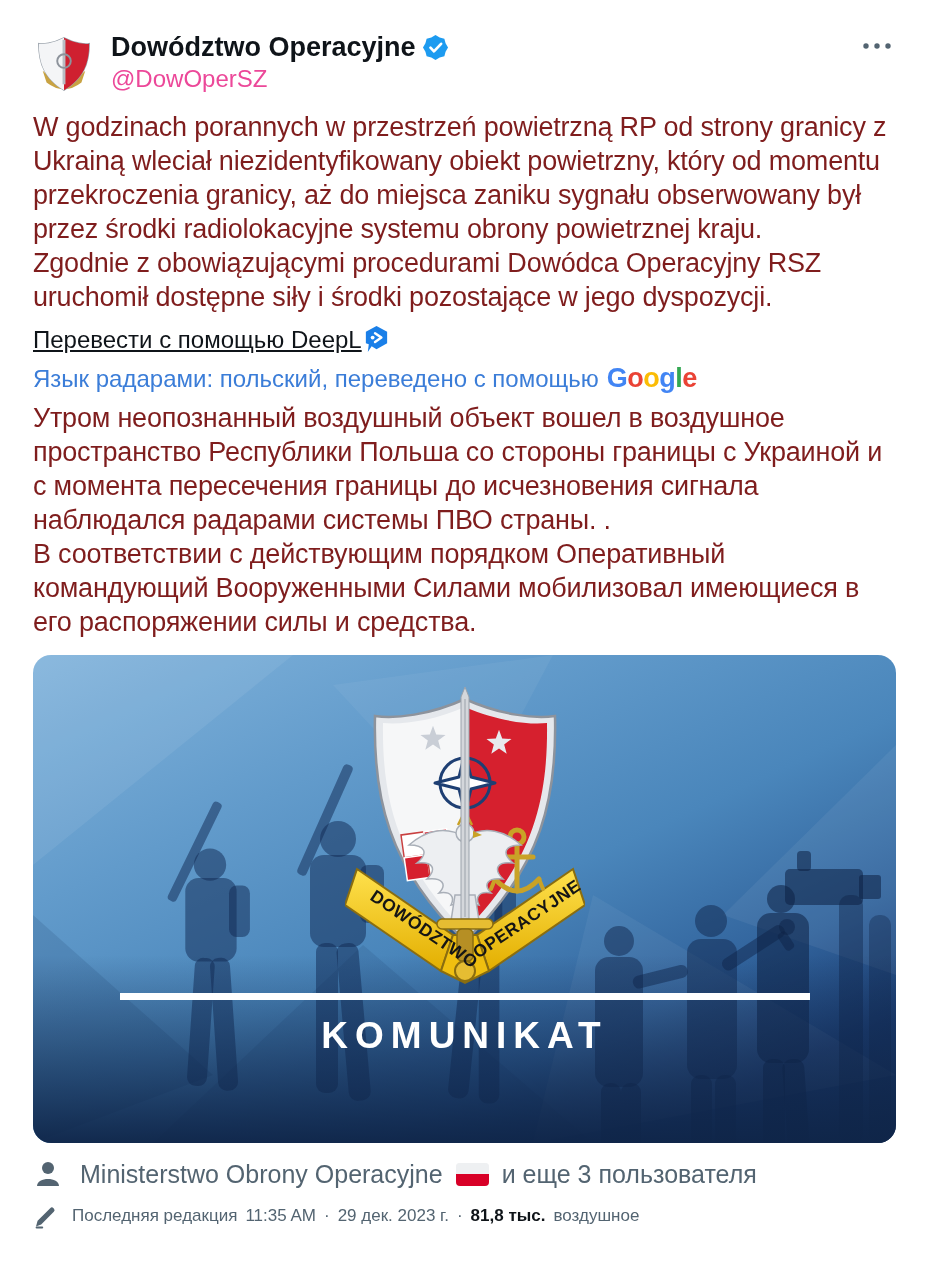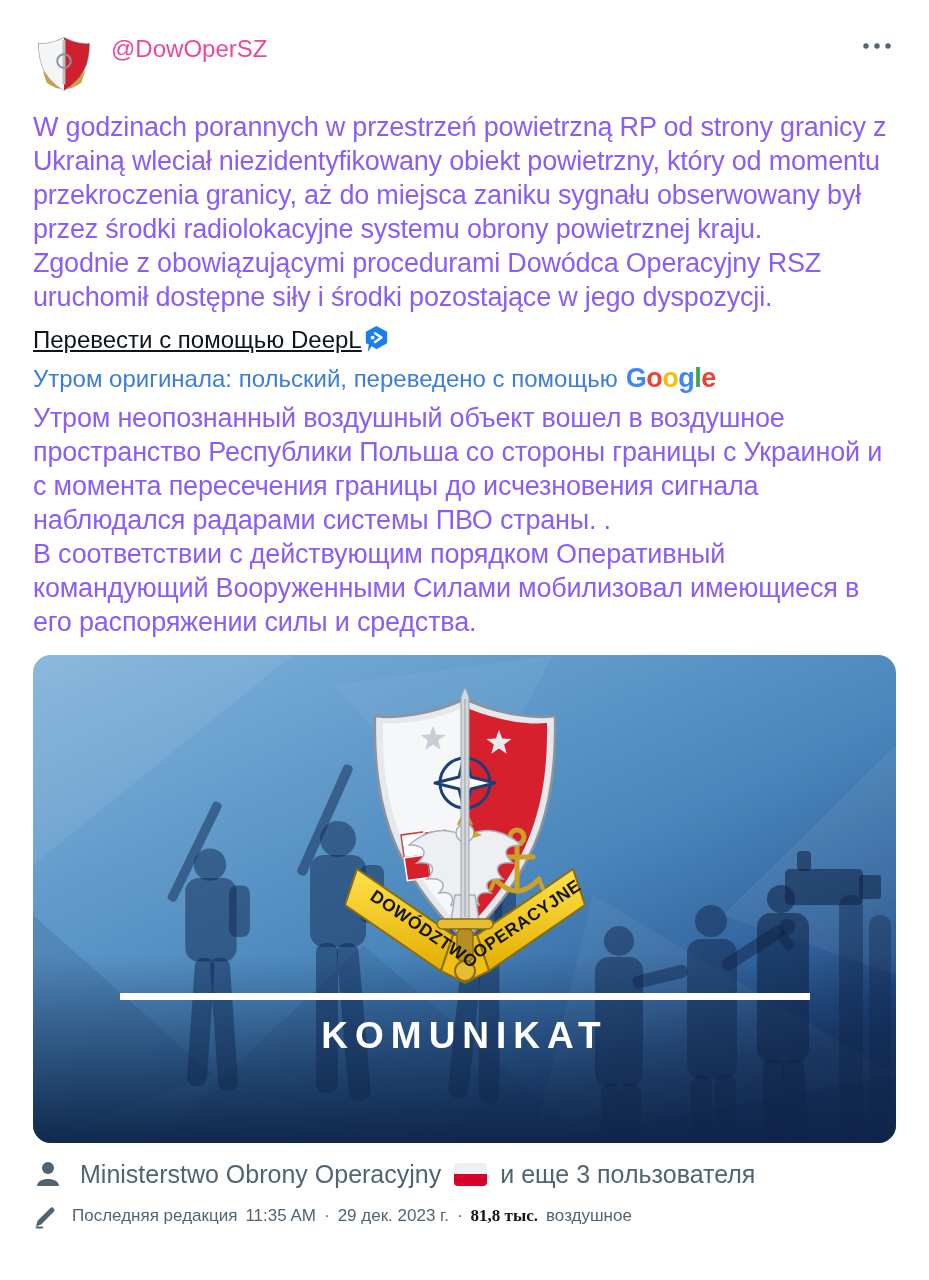--- a/index.html
+++ b/index.html
@@ -16,21 +16,21 @@
   .avatar { width:62px; height:62px; flex:0 0 62px; cursor:pointer; }
   .names { margin-left:16px; }
   .name-row { display:flex; align-items:center; gap:6px; }
   .display-name { font-size:27px; font-weight:700; color:#0f1419; line-height:30px; }
   .handle { font-size:24px; color:#ec4899; margin-top:3px; }
   .more-btn { margin-left:auto; padding:6px 2px; cursor:pointer; }
 
   
   .tweet-text {
     margin-top:16px; font-size:27px; line-height:34px;
-    color:#8b5cf6; white-space:pre-line; letter-spacing:-0.2px;
+    color:#7f1d1d; white-space:pre-line; letter-spacing:-0.2px;
   }
   .deepl-row { margin-top:11px; display:flex; align-items:center; cursor:pointer; }
   .deepl-link { font-size:24px; color:#0f1419; text-decoration:underline; }
   .deepl-badge { width:29px; height:29px; display:inline-block; }
   .google-row { margin-top:9px; font-size:24px; color:#3b7dd8; display:flex; align-items:baseline; gap:8px; }
   .google-logo { font-size:27px; font-weight:700; letter-spacing:-0.5px; }
   .gl-blue { color:#4285F4; } .gl-red { color:#EA4335; }
   .gl-yellow { color:#FBBC05; } .gl-green { color:#34A853; }
 
   
@@ -50,21 +50,21 @@
     position:absolute; left:0; right:0; top:360px; text-align:center;
     color:#ffffff; font-size:37px; font-weight:800; letter-spacing:7px;
   }
 
   
   .tagged-row { margin-top:16px; display:flex; align-items:center; gap:13px; color:#536471; font-size:25px; cursor:pointer; }
   .flag-pl { display:inline-block; width:33px; height:23px; border-radius:4px; overflow:hidden; vertical-align:-3px; box-shadow:0 0 0 1px rgba(0,0,0,0.06) inset; }
   .flag-pl .top { height:50%; background:#eef0f2; }
   .flag-pl .bottom { height:50%; background:#d80027; }
   .edit-row { margin-top:13px; display:flex; align-items:center; gap:8px; color:#536471; font-size:17px; cursor:pointer; }
-  .views-count { font-weight:700; color:#0f1419;font-family:Liberation Serif, serif; }
+  .views-count { font-weight:700; color:#0f1419; }
   .row-icon { flex:0 0 auto; margin-right:4px; }
 </style>
 </head>
 <body>
 
 <div class="page">
 
   <div class="header">
     <div class="avatar">
       <svg width="62" height="62" viewBox="0 0 64 64">
@@ -77,20 +77,27 @@
         <path d="M32,6 C44,12 54,13 58,12 C58,32 52,48 32,60 C12,48 6,32 6,12 C10,13 20,12 32,6 Z" fill="#d8dbdf" stroke="#9aa2ab" stroke-width="1.5"></path>
         <g clip-path="url(#avclip)">
           <rect x="6" y="4" width="26" height="58" fill="#f4f5f7"></rect>
           <rect x="32" y="4" width="26" height="58" fill="#cf2030"></rect>
         </g>
         <rect x="30.5" y="8" width="3" height="46" fill="#b9bdc4"></rect>
         <circle cx="32" cy="30" r="7" fill="none" stroke="#8d939c" stroke-width="2"></circle>
       </svg>
     </div>
     <div class="names">
+      <div class="name-row">
+        <span class="display-name">Dowództwo Operacyjne</span>
+        <svg width="27" height="27" viewBox="-14 -14 28 28">
+          <polygon points="13,0 10.44,4.33 9.19,9.19 4.33,10.44 0,13 -4.33,10.44 -9.19,9.19 -10.44,4.33 -13,0 -10.44,-4.33 -9.19,-9.19 -4.33,-10.44 0,-13 4.33,-10.44 9.19,-9.19 10.44,-4.33" fill="#1d9bf0"></polygon>
+          <path d="M-5.2,0.2 L-1.6,4 L5.8,-3.8" fill="none" stroke="#ffffff" stroke-width="2.8" stroke-linecap="round" stroke-linejoin="round"></path>
+        </svg>
+      </div>
       <div class="handle">@DowOperSZ</div>
     </div>
     <div class="more-btn">
       <svg width="34" height="12" viewBox="0 0 34 12">
         <circle cx="6" cy="6" r="2.7" fill="#536471"></circle>
         <circle cx="17" cy="6" r="2.7" fill="#536471"></circle>
         <circle cx="28" cy="6" r="2.7" fill="#536471"></circle>
       </svg>
     </div>
   </div>
@@ -101,21 +108,21 @@
   <div class="deepl-row">
     <span class="deepl-link">Перевести с помощью DeepL</span>
     <svg class="deepl-badge" viewBox="0 0 30 30">
       <path d="M15,1 L26,7 L26,19 L15,25 L10,22 L6,28 L7,20 L4,19 L4,7 Z" fill="#1a7fe8"></path>
       <circle cx="11" cy="13" r="2" fill="#ffffff"></circle>
       <path d="M13.5,8.5 L20,13 L13.5,17.5" fill="none" stroke="#ffffff" stroke-width="2.6" stroke-linecap="round" stroke-linejoin="round"></path>
     </svg>
   </div>
 
   <div class="google-row">
-    <span>Утром оригинала: польский, переведено с помощью</span>
+    <span>Язык радарами: польский, переведено с помощью</span>
     <span class="google-logo"><span class="gl-blue">G</span><span class="gl-red">o</span><span class="gl-yellow">o</span><span class="gl-blue">g</span><span class="gl-green">l</span><span class="gl-red">e</span></span>
   </div>
 
   <div class="tweet-text" style="margin-top:7px;">Утром неопознанный воздушный объект вошел в воздушное пространство Республики Польша со стороны границы с Украиной и с момента пересечения границы до исчезновения сигнала наблюдался радарами системы ПВО страны. .
 В соответствии с действующим порядком Оперативный командующий Вооруженными Силами мобилизовал имеющиеся в его распоряжении силы и средства.</div>
 
   <div class="media-card">
     <svg class="media-bg" width="863" height="488" viewBox="0 0 863 488">
       <defs>
         <linearGradient id="navyFade" x1="0" y1="0" x2="0" y2="1">
@@ -261,21 +268,21 @@
 
     <div class="media-line"></div>
     <div class="media-headline">KOMUNIKAT</div>
   </div>
 
   <div class="tagged-row">
     <svg class="row-icon" width="30" height="30" viewBox="0 0 30 30">
       <circle cx="15" cy="9" r="6" fill="#536471"></circle>
       <path d="M4,27 C4,17.5 26,17.5 26,27 Z" fill="#536471"></path>
     </svg>
-    <span>Ministerstwo Obrony Operacyjny</span>
+    <span>Ministerstwo Obrony Operacyjne</span>
     <span class="flag-pl">
         <span class="top" style="display:block;"></span>
         <span class="bottom" style="display:block;"></span>
       </span>
     <span>и еще 3 пользователя</span>
   </div>
 
   <div class="edit-row">
     <svg class="row-icon" width="27" height="27" viewBox="0 0 27 27">
       <path d="M3,24.5 L4.6,18.8 L17.2,6.2 a2.3,2.3 0 0 1 3.3,0 l0.3,0.3 a2.3,2.3 0 0 1 0,3.3 L8.2,22.4 Z" fill="#536471"></path>

